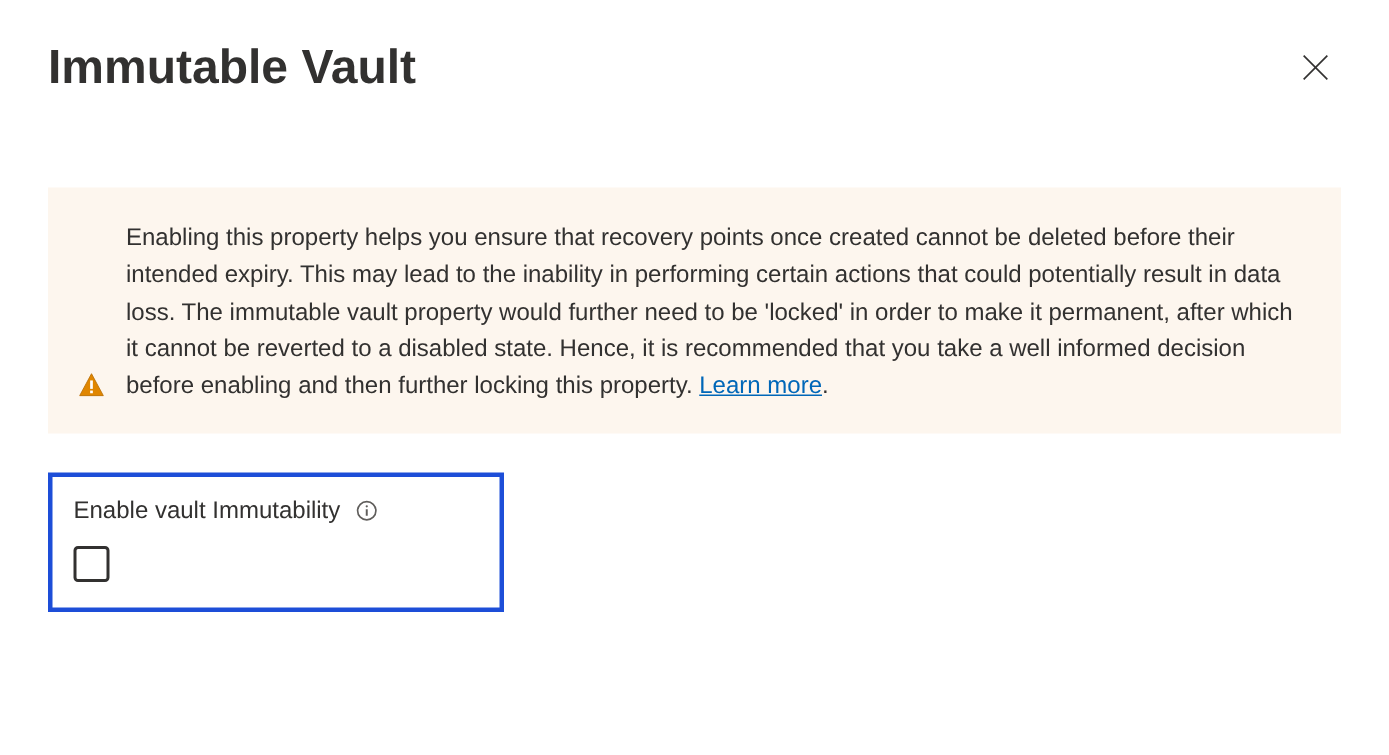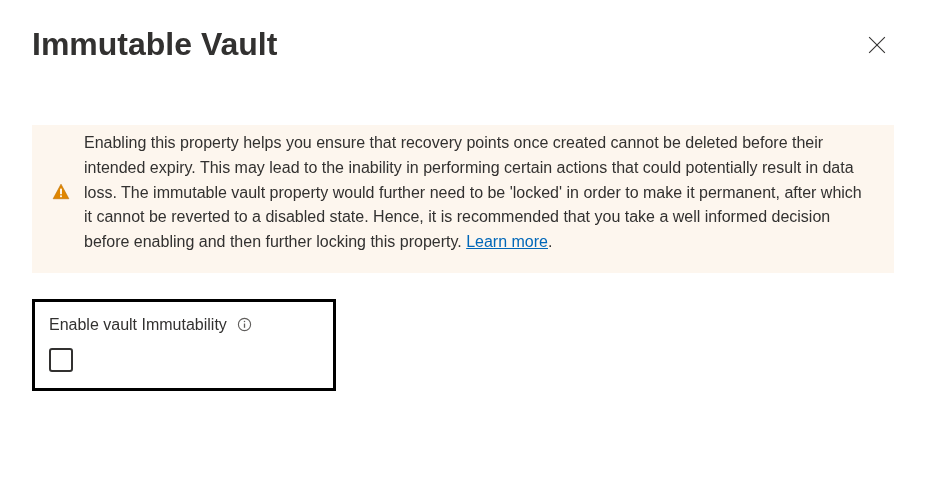--- a/index.html
+++ b/index.html
@@ -47,24 +47,24 @@
       align-items: center;
       justify-content: center;
       margin-top: 4px;
     }
     .close-btn svg {
       width: 18px;
       height: 18px;
     }
     .warning-box {
       background: #fdf6ee;
-      padding: 6px 28px 18px 20px;
+      padding: 22px 28px 18px 20px;
       margin-top: 60px;
       display: flex;
-      align-items: center;
+      align-items: flex-end;
       gap: 14px;
     }
     .warning-icon {
       flex-shrink: 0;
       margin-top: 2px;
     }
     .warning-icon svg {
       width: 18px;
       height: 18px;
     }
@@ -72,21 +72,21 @@
       font-size: 16px;
       line-height: 1.55;
       color: #323130;
     }
     .learn-more {
       color: #0067b8;
       text-decoration: underline;
       cursor: pointer;
     }
     .checkbox-section {
-      border: 3px solid #000000;
+      border: 3px solid #1d4ed8;
       padding: 14px 14px 12px 14px;
       margin-top: 26px;
       width: 304px;
     }
     .checkbox-label-row {
       display: flex;
       align-items: center;
       gap: 10px;
     }
     .checkbox-label {

